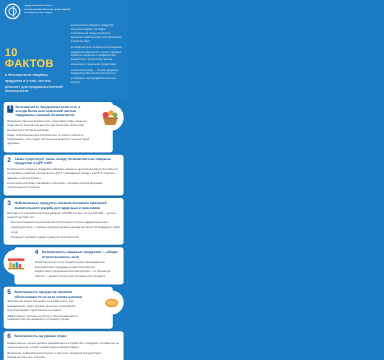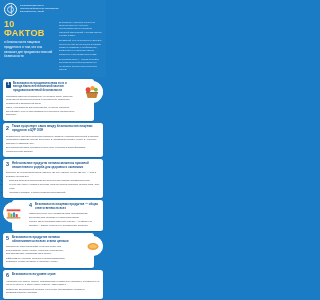--- a/index.html
+++ b/index.html
@@ -18,21 +18,21 @@
     border:0.7px solid #ffffff;position:relative;background:#1e7ec6;}
   .fao-logo::before{content:"";position:absolute;left:1.6px;top:1.6px;right:1.6px;bottom:1.6px;
     border-radius:50%;border:0.5px solid #cfe4f3;}
   .fao-logo::after{content:"";position:absolute;left:50%;top:1.4px;bottom:1.4px;width:0.5px;
     background:#cfe4f3;transform:translateX(-50%);}
   .brandtxt{font-size:2.35px;line-height:1.38;color:#ffffff;letter-spacing:0.02px;
     padding-top:0.5px;max-width:74px;}
   .brandtxt div{white-space:nowrap;overflow:hidden;}
 
   .headmain{display:flex;gap:3px;margin-top:3.5px;}
-  .headleft{width:52px;flex:0 0 52px;}
+  .headleft{width:52px;flex:0 0 52px;margin-top:20px;}
   .bigtitle{font-size:9.2px;font-weight:bold;color:#ffd24d;letter-spacing:0.25px;line-height:1;}
   .subtitle{font-size:3.1px;line-height:1.5;color:#ffffff;margin-top:2.5px;max-width:50px;}
   .headright{flex:1;font-size:2.25px;line-height:1.52;color:#d8eaf8;padding-top:1px;}
   .headright p{margin:0 0 1.6px 0;}
 
   
   .cards{position:relative;margin-top:2px;}
   .card{
     position:relative;background:#ffffff;border-radius:2.5px;
     padding:2.6px 3px 3px 3px;margin-bottom:2.2px;

